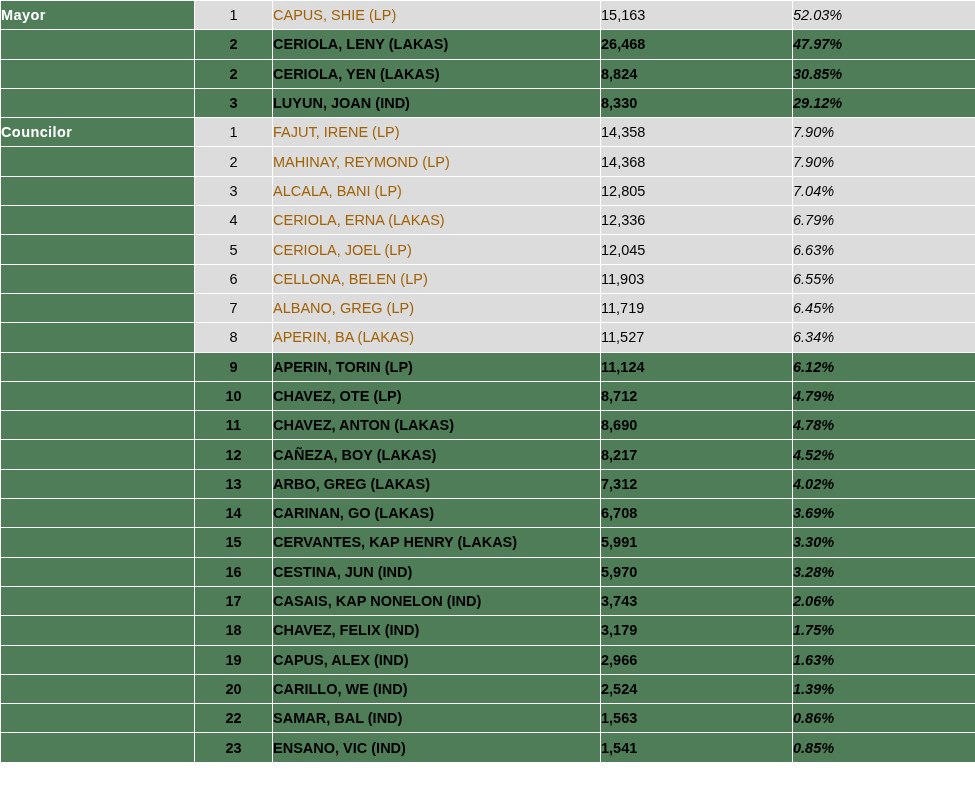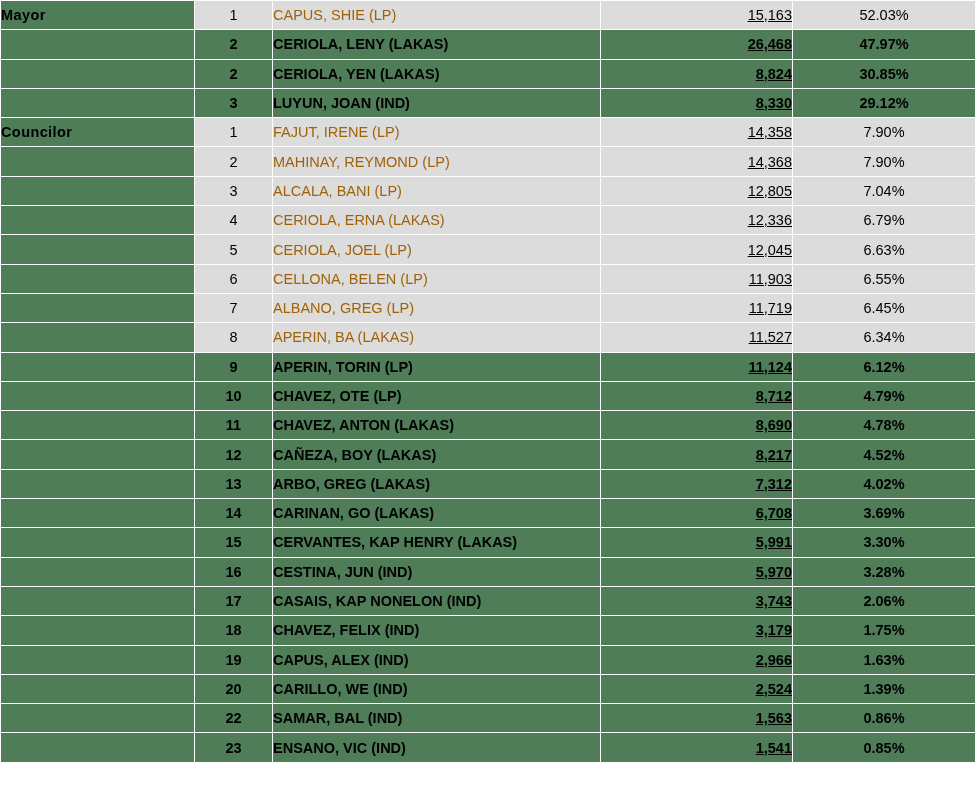--- a/index.html
+++ b/index.html
@@ -31,21 +31,21 @@
   
   col.c-pos   { width: 194px; }
   col.c-rank  { width: 78px;  }
   col.c-name  { width: 328px; }
   col.c-votes { width: 192px; }
   col.c-pct   { width: 183px; }
 
   
   td.pos {
     background: #4e7d58;
-    color: #000000;
+    color: #ffffff;
     font-weight: bold;
     font-size: 14px;
     padding-left: 4px;
     letter-spacing: 0.4px;
   }
   td.pos.blank { color: transparent; }
 
   
   td.rank {
     background: #dcdcdc;
@@ -54,29 +54,28 @@
   }
   td.name {
     background: #dcdcdc;
     color: #a16207;
     text-align: left;
     padding-left: 8px;
   }
   td.votes {
     background: #dcdcdc;
     color: #000000;
-    text-align: right;
     padding-right: 10px;
-    text-decoration: underline;
   }
   td.pct {
     background: #dcdcdc;
     color: #000000;
-    text-align: center;
+    text-align: left;
     padding-right: 10px;
+    font-style: italic;
   }
 
   
   tr.hl td.rank,
   tr.hl td.name,
   tr.hl td.votes,
   tr.hl td.pct {
     background: #4e7d58;
     color: #000000;
     font-weight: bold;

